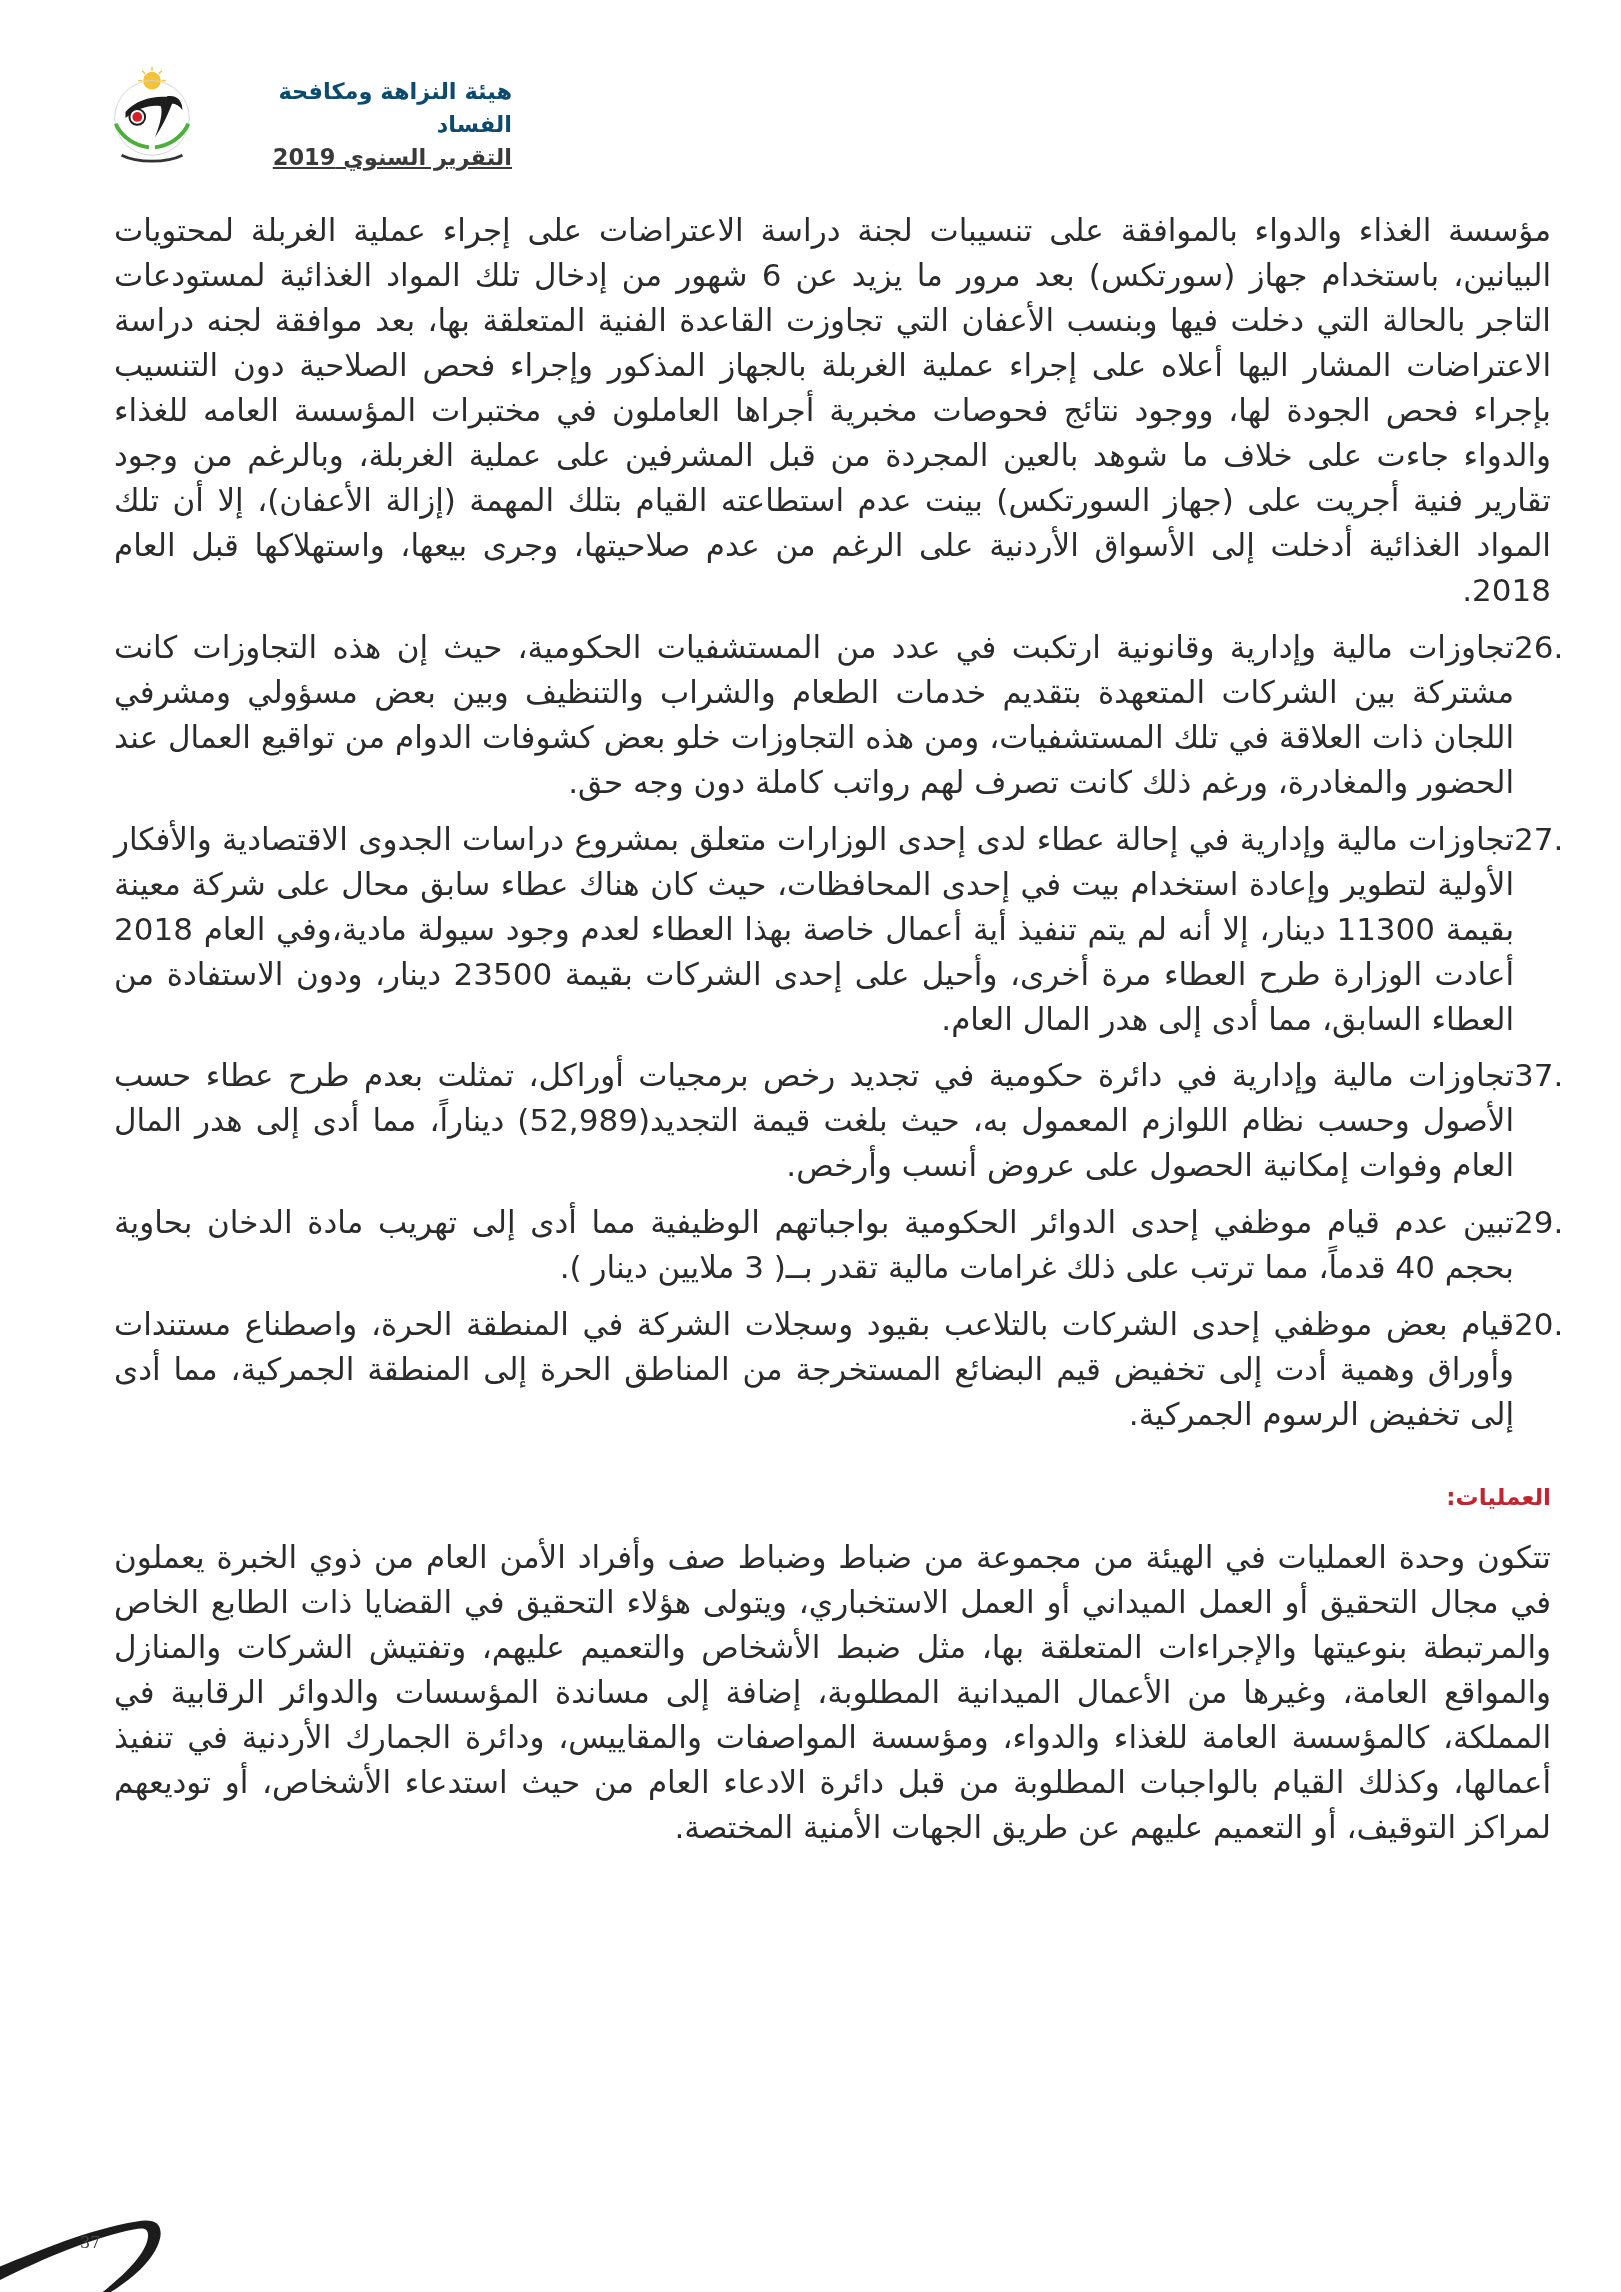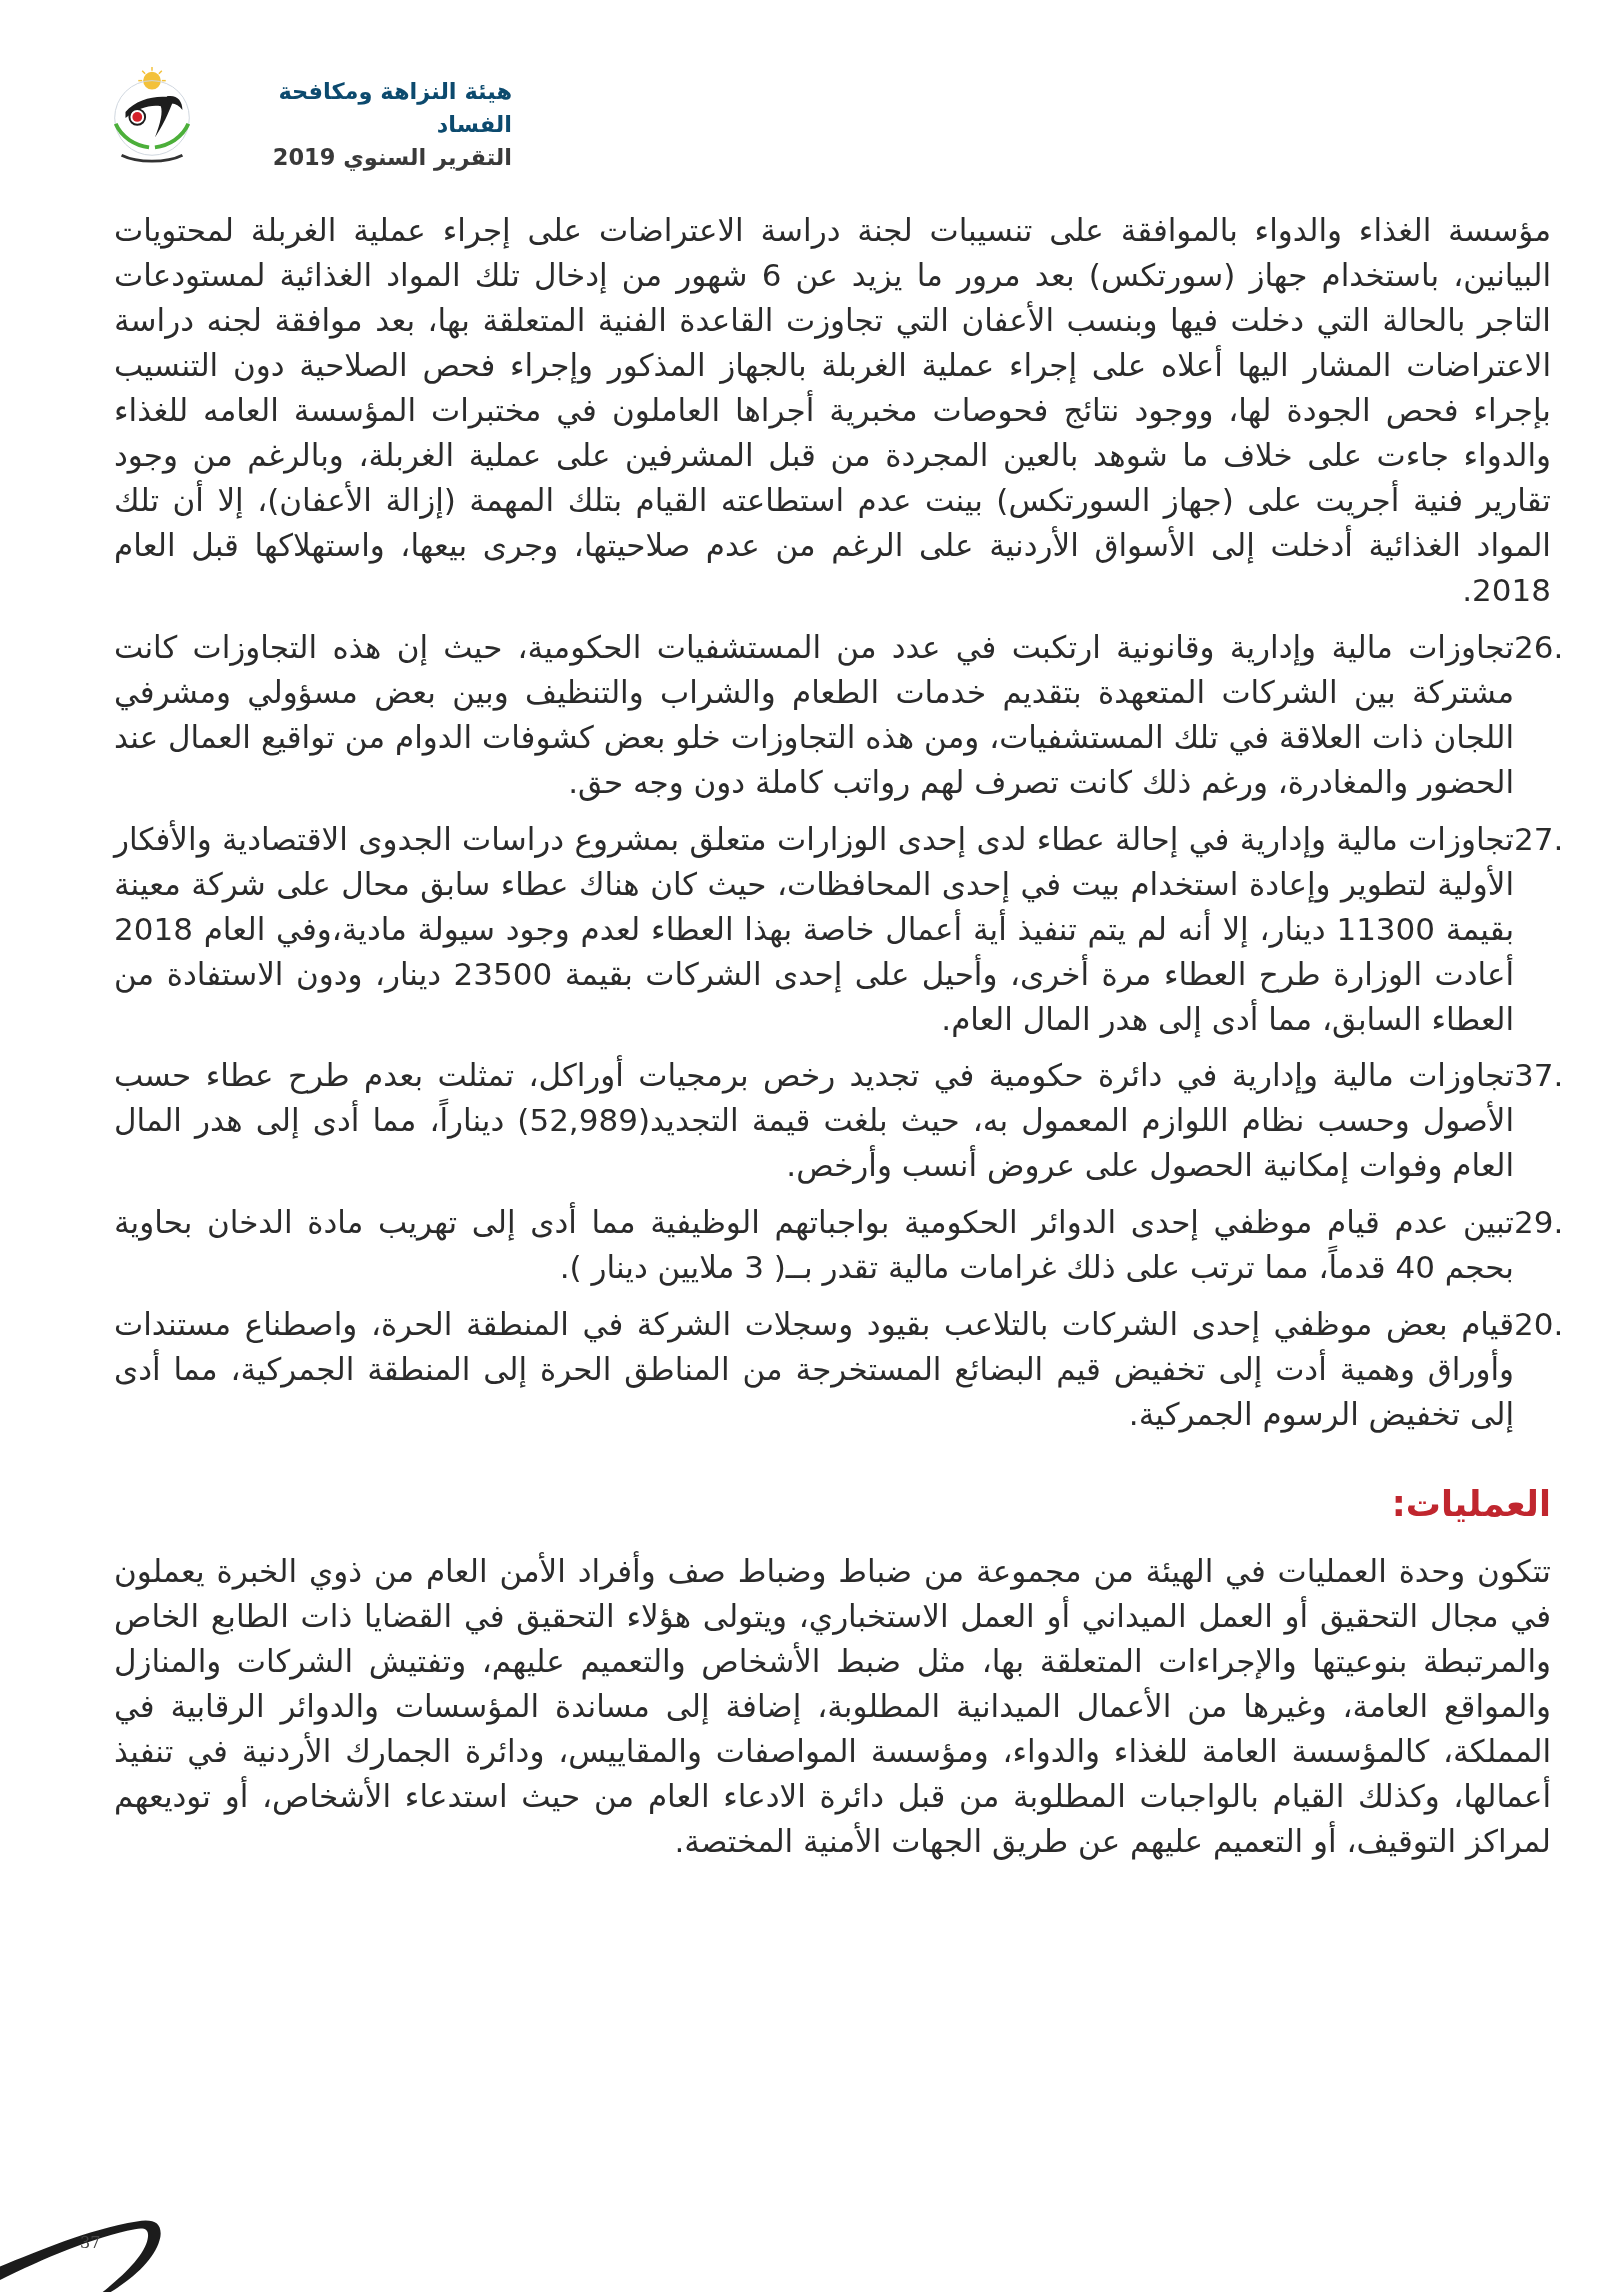--- a/index.html
+++ b/index.html
@@ -2,28 +2,28 @@
 <html lang="ar" dir="rtl"><head>
   <meta charset="utf-8">
   <style>
     html, body { margin: 0; padding: 0; background: #ffffff; }
     body { width: 1621px; height: 2293px; position: relative; overflow: hidden;
       font-family: "DejaVu Sans", sans-serif; color: #2b2b2b; }
     .header { position: absolute; top: 61px; left: 98px; width: 412px; height: 108px; direction: ltr; }
     .logo { position: absolute; left: 0; top: 0; width: 108px; height: 108px; }
     .header-text { position: absolute; left: 120px; top: 13.7px; width: 294px; direction: rtl; text-align: right; }
     .org-name { font-size: 22.5px; font-weight: bold; color: #0c4a6e; line-height: 33px; }
-    .report-title { font-size: 22.5px; font-weight: bold; color: #3a3a3a; line-height: 33px; }
+    .report-title { font-size: 22.5px; font-weight: bold; color: #3a3a3a; line-height: 33px; text-decoration: underline; }
     .content { position: absolute; top: 208px; left: 94px; width: 1437px; direction: rtl; text-align: justify; margin-left: 20px; }
     .para { font-size: 31px; line-height: 45px; margin: 0 0 11.8px 0; text-align-last: right; }
     .items { list-style: none; margin: 0; padding: 0; }
     .item { display: flex; flex-direction: row; font-size: 31px; line-height: 45px; margin-bottom: 11.8px; }
     .item-num { flex: 0 0 auto; width: 37px; text-align: right; direction: ltr; }
     .item-text { flex: 1 1 auto; text-align: justify; text-align-last: right; }
-    .section-heading { color: #c0262e; font-size: 35px; font-weight: bold; margin: 47px 0 25.5px 0; }
+    .section-heading { color: #c0262e; font-size: 23px; font-weight: bold; margin: 47px 0 25.5px 0; }
     .footer-curve { position: absolute; left: 0; top: 2186px; width: 176px; height: 107px; }
     .page-num { position: absolute; left: 80px; top: 2233px; font-family: "DejaVu Serif", serif; font-size: 16px; color: #444; direction: ltr; }
   </style>
 </head>
 <body>
 
 <div class="header">
   <svg class="logo" viewBox="0 0 110 110">
     <circle cx="55" cy="20" r="9" fill="#f3c13a"></circle>
     <g stroke="#f3c13a" stroke-width="1.5">

